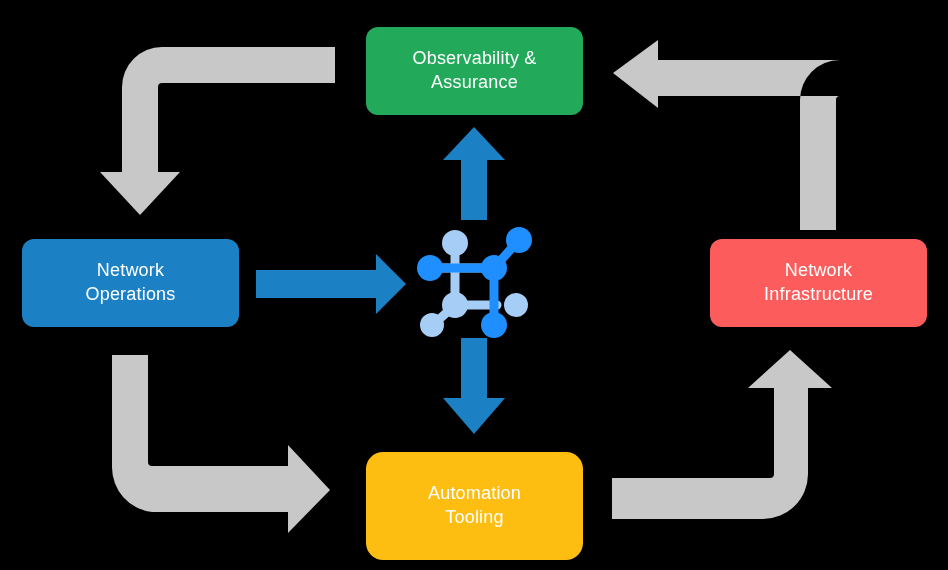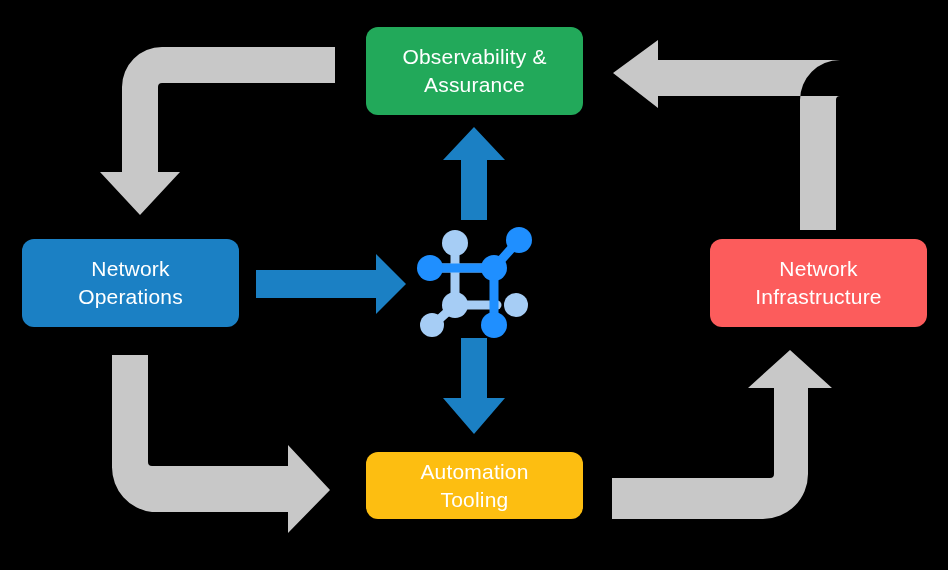--- a/index.html
+++ b/index.html
@@ -29,21 +29,21 @@
   }
   .node-box {
     position: absolute;
     display: flex;
     align-items: center;
     justify-content: center;
     text-align: center;
     border-radius: 12px;
     color: #ffffff;
     font-family: "Liberation Sans", sans-serif;
-    font-size: 21px;
+    font-size: 18px;
     line-height: 1.32;
     letter-spacing: 0.2px;
     box-sizing: border-box;
     padding: 4px 10px;
     white-space: pre-line;
   }
   #box-observability {
     left: 366px;
     top: 27px;
     width: 217px;
@@ -58,21 +58,22 @@
   #box-network-infrastructure {
     left: 710px;
     top: 239px;
     width: 217px;
     height: 88px;
   }
   #box-automation-tooling {
     left: 366px;
     top: 452px;
     width: 217px;
-    height: 67px;
+    height: 108px;
+    border-radius: 17px;
   }
 </style>
 </head>
 <body>
 
 <div id="canvas" style="background: rgb(0, 0, 0);">
 
   <svg id="diagram-svg" viewBox="0 0 948 570">
 
     <g>

